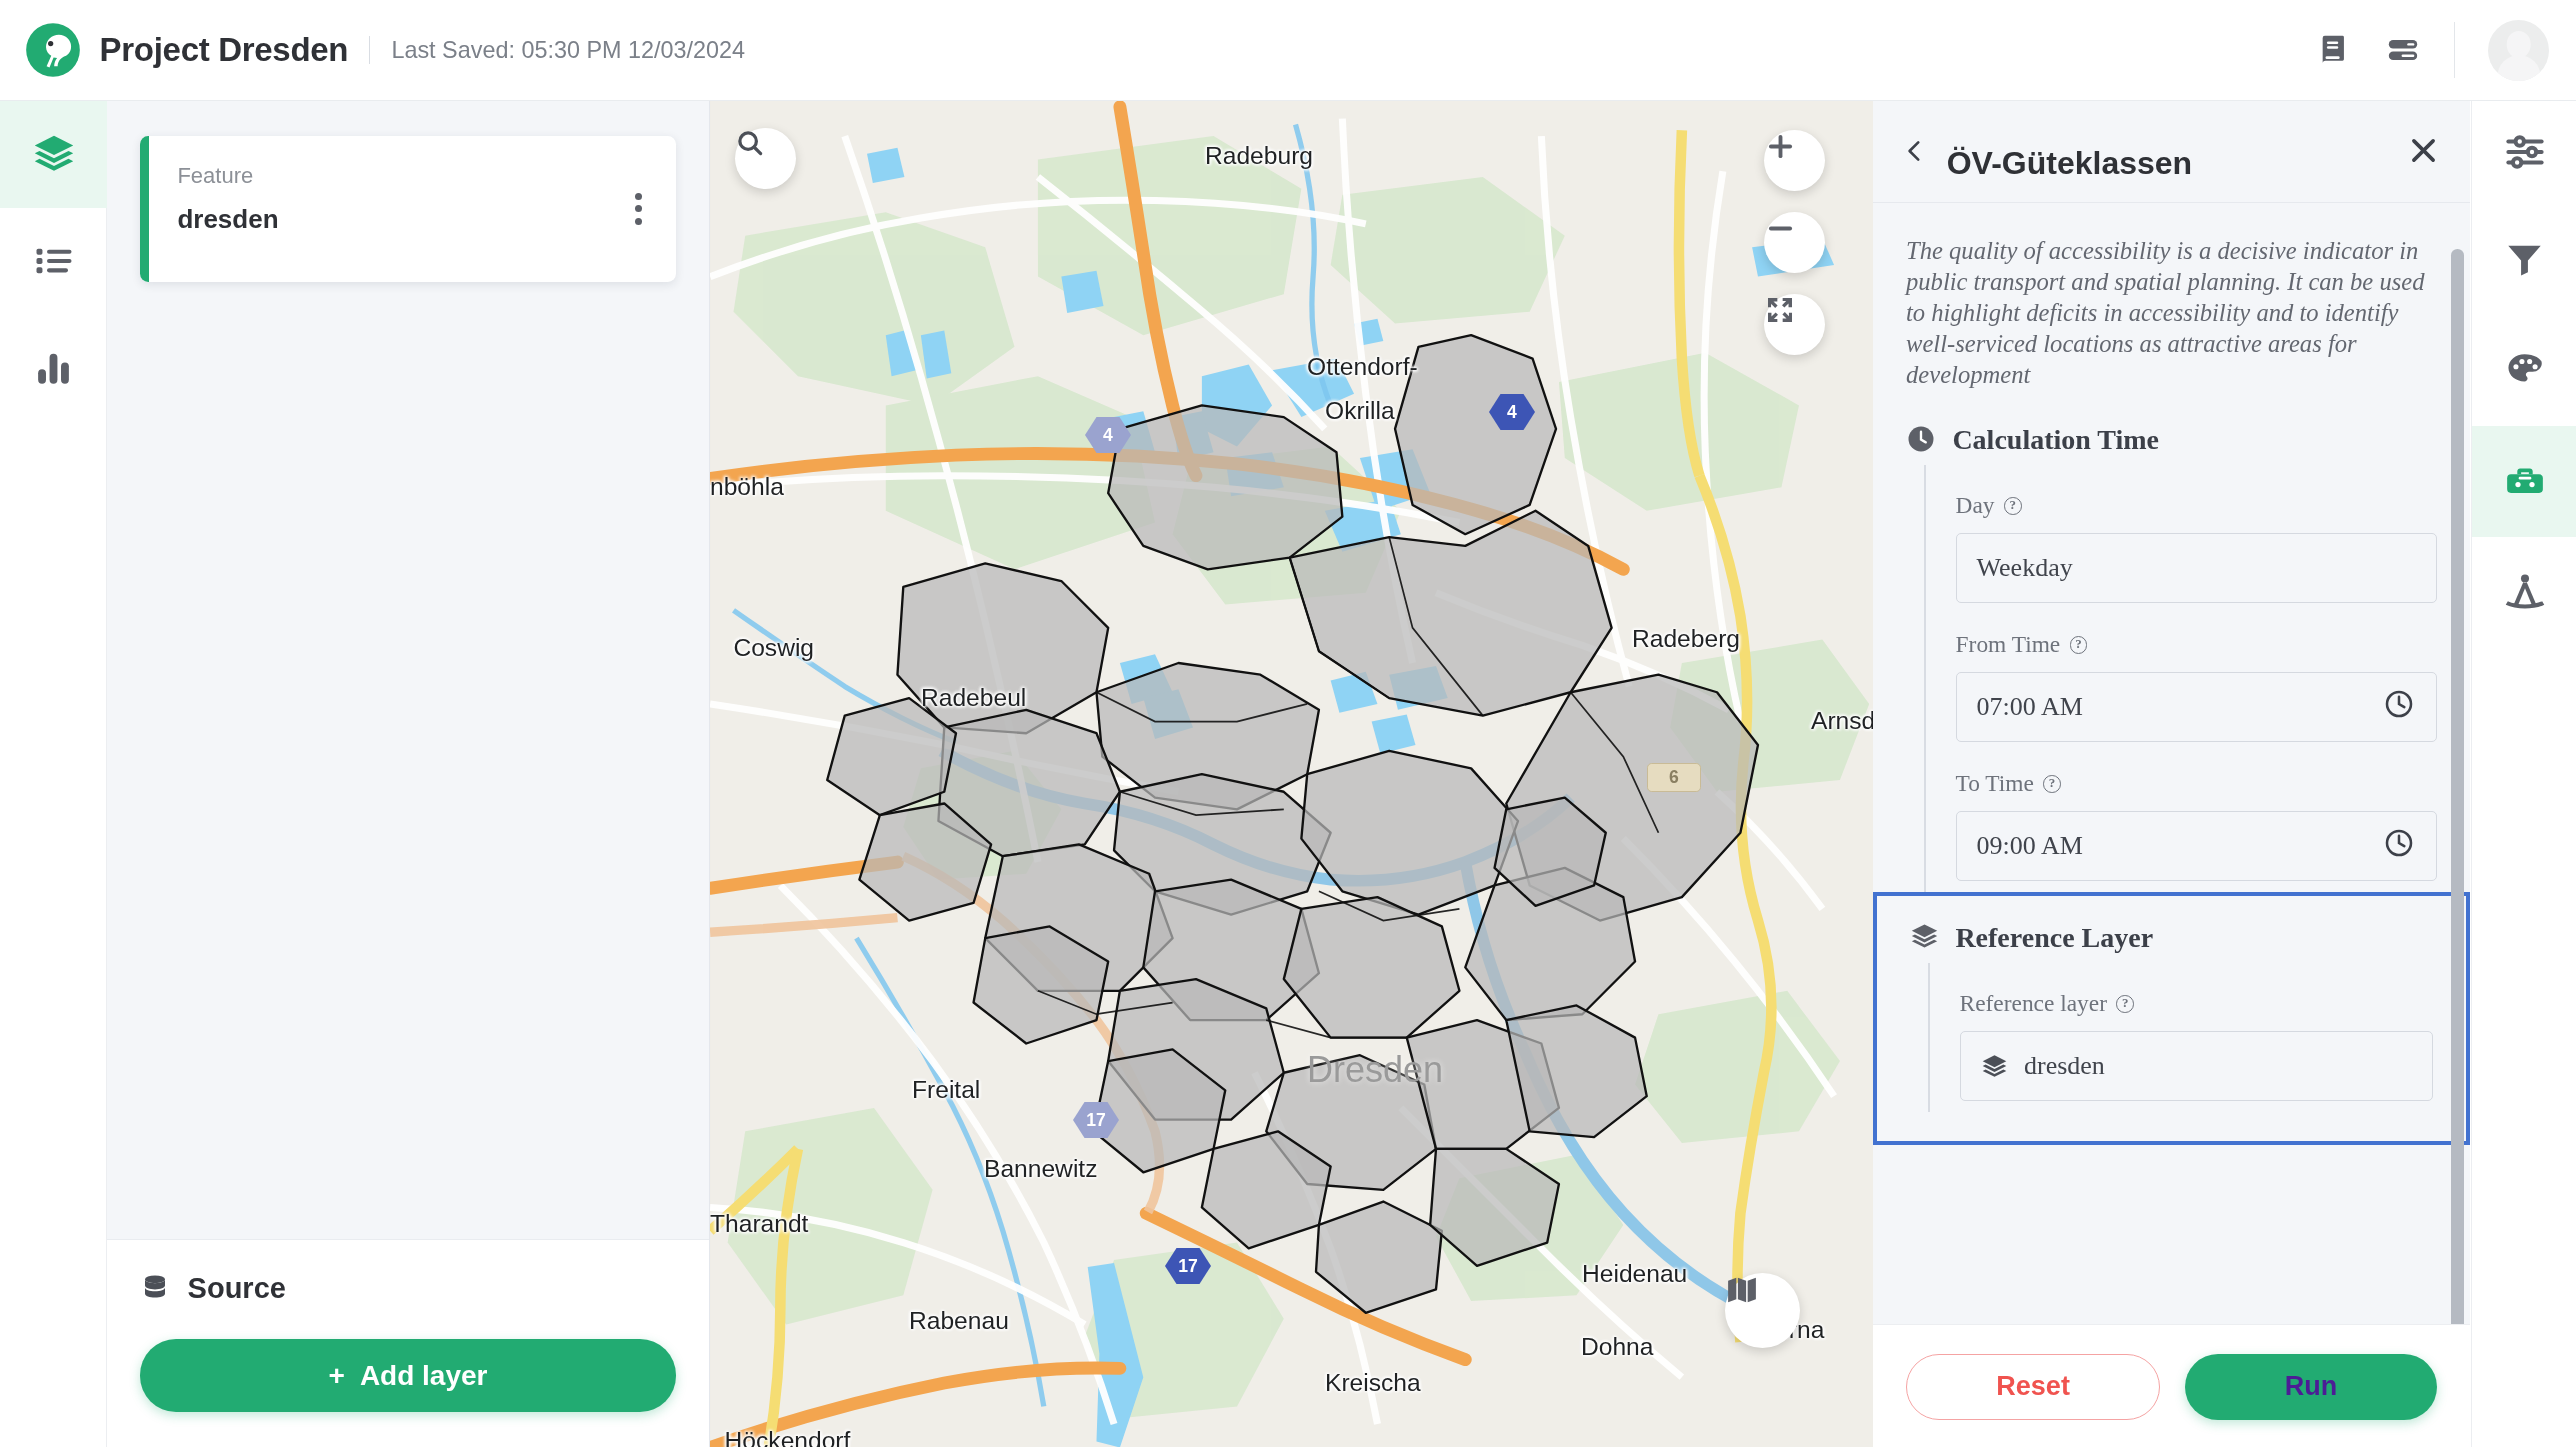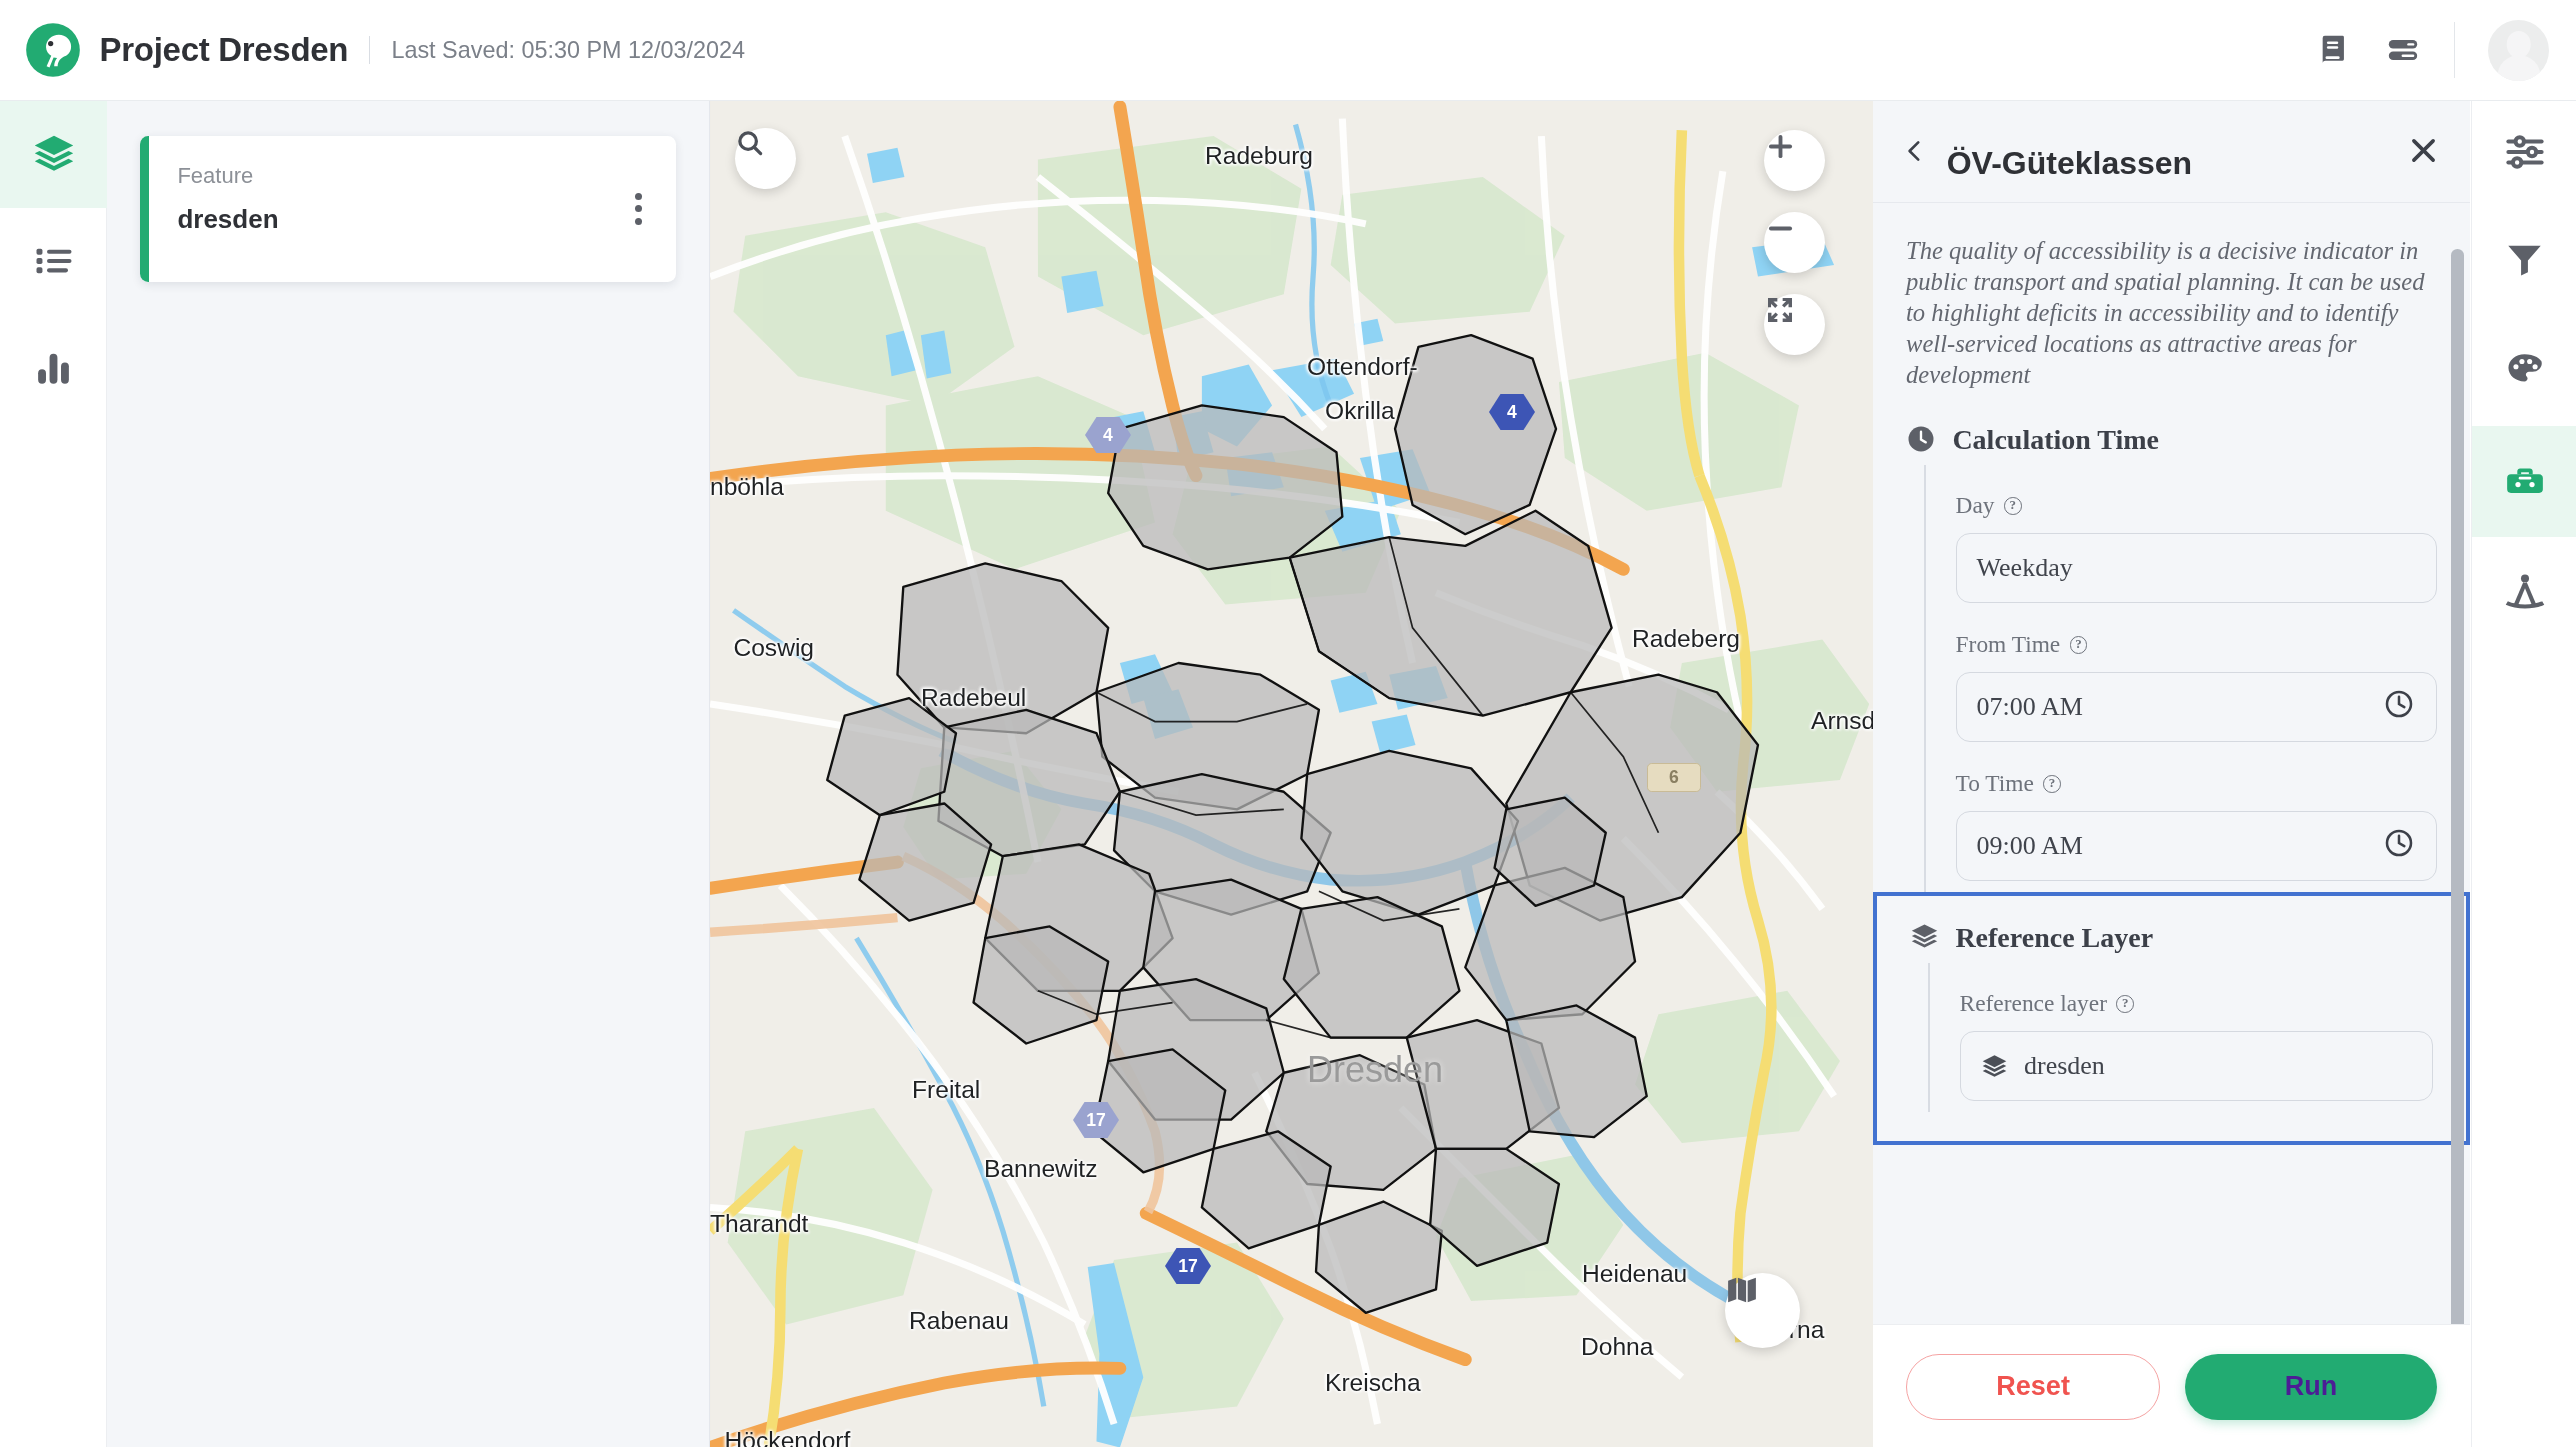--- a/index.html
+++ b/index.html
@@ -156,21 +156,21 @@
   .field-label {
     font-size: 23.4px; color: #6e737c; margin-bottom: 14px;
     display: flex; align-items: center; gap: 9.4px;
   }
   .qmark {
     width: 17.6px; height: 17.6px; border-radius: 50%; border: 1.8px solid #6e737c;
     font-size: 13px; line-height: 14.6px; text-align: center; color: #6e737c;
     font-weight: 700; flex: 0 0 auto;
   }
   .input-box {
-    height: 70px; border: 1.2px solid #d5d9e0; border-radius: 14px;
+    height: 70px; border: 1.2px solid #d5d9e0; border-radius: 5px;
     background: transparent; display: flex; align-items: center;
     padding: 0 21px 0 20px; font-size: 26px; color: #40444c; cursor: pointer;
   }
   .input-box .ib-icon { margin-left: auto; }
   .input-box .ib-lead { margin-right: 16.4px; display: flex; }
   .highlight-box {
     border: 4.7px solid #4272d0; background: #f4f6f9;
     margin: 0 -33px; padding: 26px 33px 29px 33px;
   }
   .rp-scrollbar {
@@ -291,20 +291,36 @@
           <div class="layer-name">dresden</div>
         </div>
         <div class="layer-menu">
           <div class="dot3"></div>
             <div class="dot3"></div>
             <div class="dot3"></div>
         </div>
       </div>
     </div>
 
+    <div class="lp-footer">
+      <div class="src-row">
+        <span>
+          <svg width="30" height="30" viewBox="0 0 24 24" fill="#4b4f57">
+            <ellipse cx="12" cy="5" rx="8" ry="3.1"></ellipse>
+            <path d="M4 5v5c0 1.7 3.6 3.1 8 3.1s8-1.4 8-3.1V5c0 1.7-3.6 3.1-8 3.1S4 6.7 4 5z"></path>
+            <path d="M4 11.5v5c0 1.7 3.6 3.1 8 3.1s8-1.4 8-3.1v-5c0 1.7-3.6 3.1-8 3.1s-8-1.4-8-3.1z"></path>
+          </svg>
+        </span>
+        <span class="src-label">Source</span>
+      </div>
+      <button class="add-layer-btn">
+        <span>+</span>
+        <span>Add layer</span>
+      </button>
+    </div>
   </div>
 
   <div class="map">
     <svg width="1164" height="1347" viewBox="0 0 1988 2301">
       <rect width="1988" height="2301" fill="#f0eee8"></rect>
 
       <g fill="#d8e8cf" opacity=".95">
         <path d="M60 230 L300 190 L470 250 L520 420 L380 520 L150 470 L40 360 Z"></path>
         <path d="M560 100 L860 60 L1010 150 L980 330 L740 400 L560 300 Z"></path>
         <path d="M300 520 L560 470 L720 540 L760 720 L520 800 L300 700 Z"></path>

